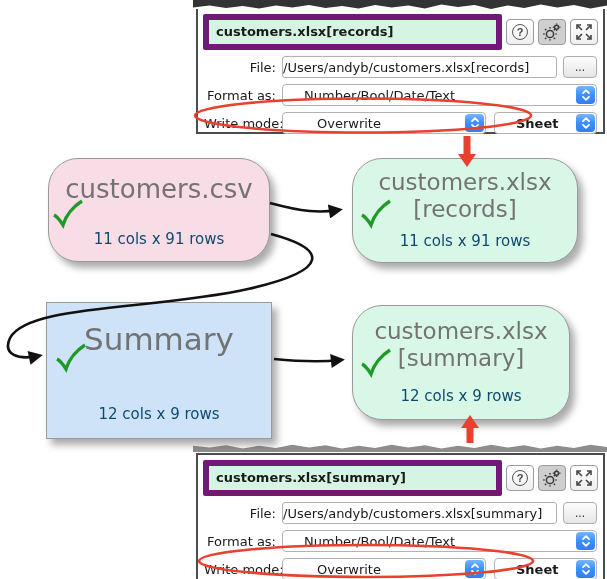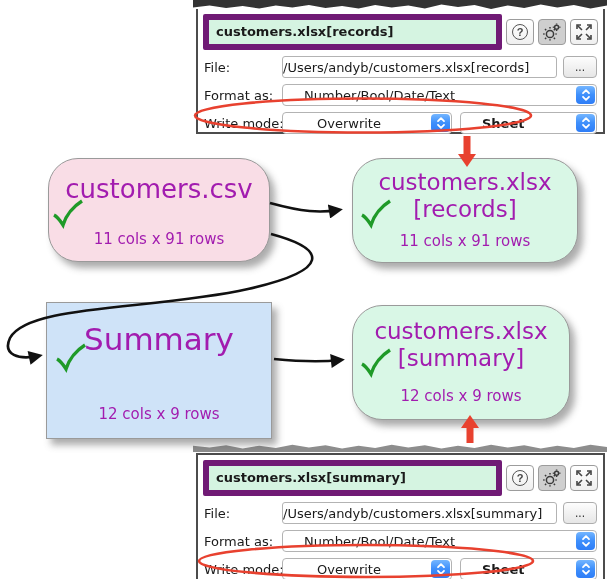--- a/index.html
+++ b/index.html
@@ -45,42 +45,42 @@
     padding:0;box-sizing:border-box;
   }
   .tool-btn.pressed{background:#cfcfcf;}
   .help-glyph{
     display:inline-block;width:16px;height:16px;line-height:15px;
     border:1.5px solid #555;border-radius:50%;
     font-size:11px;font-weight:bold;color:#444;text-align:center;
     box-sizing:border-box;
   }
   .row{display:flex;align-items:center;margin:6px 6px 0 6px;}
-  .row .lbl{width:72px;flex:none;margin-right:6px;white-space:nowrap;}
+  .row .lbl{width:72px;flex:none;text-align:right;margin-right:6px;white-space:nowrap;}
   .text-box{
     flex:1;height:22px;box-sizing:border-box;
     border:1px solid #b3b3b3;border-radius:3px;background:#fff;
     display:flex;align-items:center;
     white-space:nowrap;overflow:hidden;
   }
   .browse-btn{
     width:34px;height:22px;flex:none;margin-left:6px;
     background:linear-gradient(#fdfdfd,#e6e6e6);
     border:1px solid #adadad;border-radius:4px;
     font-size:12px;line-height:10px;color:#333;
   }
   .select{
     height:22px;box-sizing:border-box;
     border:1px solid #b3b3b3;border-radius:4px;background:#fff;
     display:flex;align-items:center;padding:0 1px 0 7px;
     white-space:nowrap;overflow:hidden;
   }
   .select .val{flex:1;overflow:hidden;white-space:nowrap;margin-left:14px;}
   .select.grow{flex:1;}
-  .select.w-over{width:170px;flex:none;padding-left:20px;}
+  .select.w-over{width:204px;flex:none;padding-left:20px;}
   .select.w-sheet{flex:1;margin-left:8px;font-weight:bold;}
   .stepper{
     width:19px;height:18px;flex:none;margin-left:6px;
     border-radius:4px;
     background:linear-gradient(#74b6ff 0%,#3f90fc 48%,#2e7df7 100%);
     display:flex;align-items:center;justify-content:center;
   }
   
   .node{
     position:absolute;z-index:10;
@@ -89,25 +89,25 @@
     display:flex;flex-direction:column;align-items:center;justify-content:space-between;
     text-align:center;box-sizing:border-box;
   }
   .node-pink{background:#f9dde6;border-radius:30px;}
   .node-green{background:#d9f7e6;border-radius:30px;}
   .node-blue{background:#cfe3f8;border-radius:0;}
   #node-csv{left:48px;top:158px;width:222px;height:104px;padding:15px 6px 13px 6px;}
   #node-records{left:352px;top:158px;width:226px;height:105px;padding:10px 6px 12px 6px;}
   #node-summary{left:46px;top:302px;width:226px;height:137px;padding:18px 6px 15px 6px;}
   #node-xlsx-summary{left:352px;top:305px;width:218px;height:115px;padding:12px 6px 14px 6px;}
-  .node-title{color:#a21caf;}
+  .node-title{color:#737373;}
   #node-csv .node-title{font-size:26px;}
   #node-summary .node-title{font-size:31px;}
   .node-title.two-line{font-size:23px;line-height:1.18;}
-  .node-stats{font-size:15px;color:#a21caf;}
+  .node-stats{font-size:15px;color:#0c4a6e;}
   .check{position:absolute;width:32px;height:30px;}
   #node-csv .check{left:3px;top:40px;}
   #node-records .check{left:7px;top:40px;}
   #node-summary .check{left:8px;top:40px;}
   #node-xlsx-summary .check{left:7px;top:42px;}
   
   #overlay{position:absolute;left:0;top:0;z-index:60;pointer-events:none;}
 </style>
 </head>
 <body>

